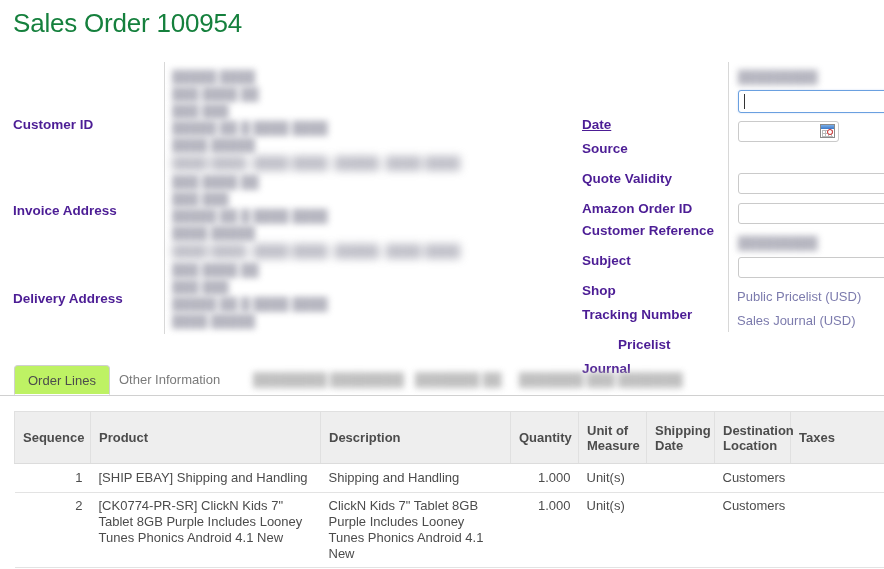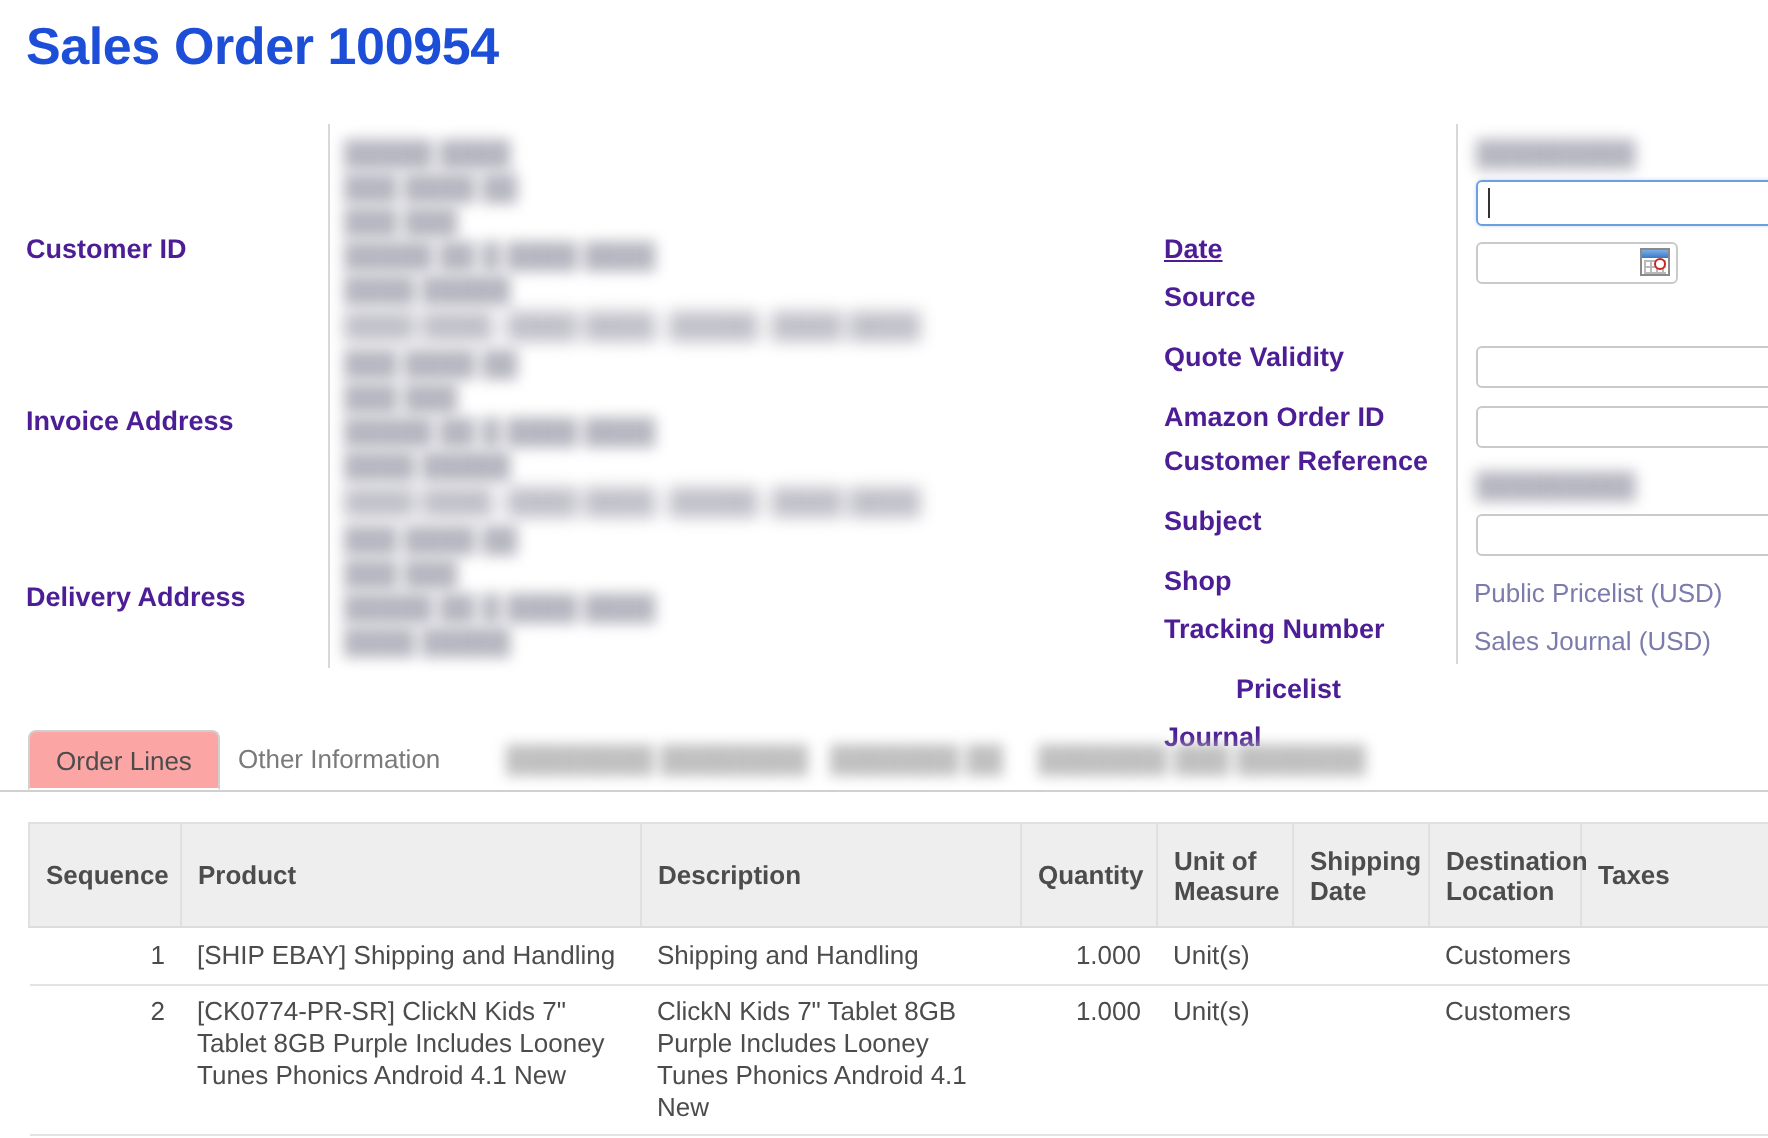--- a/index.html
+++ b/index.html
@@ -17,22 +17,22 @@
     overflow: hidden;
     position: relative;
   }
 
   
   .page-title {
     position: absolute;
     left: 13px;
     top: 8px;
     font-size: 26px;
-    font-weight: bold;
-    color: #1d4ed8;
+    font-weight: normal;
+    color: #15803d;
     letter-spacing: -0.2px;
     white-space: nowrap;
   }
 
   
   .form-area {
     position: absolute;
     left: 0;
     top: 60px;
     width: 884px;
@@ -163,21 +163,21 @@
     line-height: 29px;
     font-size: 13px;
     color: #7a7a7a;
     padding: 0 13px;
     box-sizing: border-box;
     white-space: nowrap;
     cursor: pointer;
   }
   .tab.active {
     color: #4c4c4c;
-    background: #fca5a5;
+    background: #bef264;
     border: 1px solid #d0d0d0;
     border-bottom: 1px solid #ffffff;
     border-radius: 4px 4px 0 0;
     z-index: 3;
   }
   .tab.blurred {
     filter: blur(3.2px);
     -webkit-filter: blur(3.2px);
     color: #b5b5b5;
     opacity: .85;

